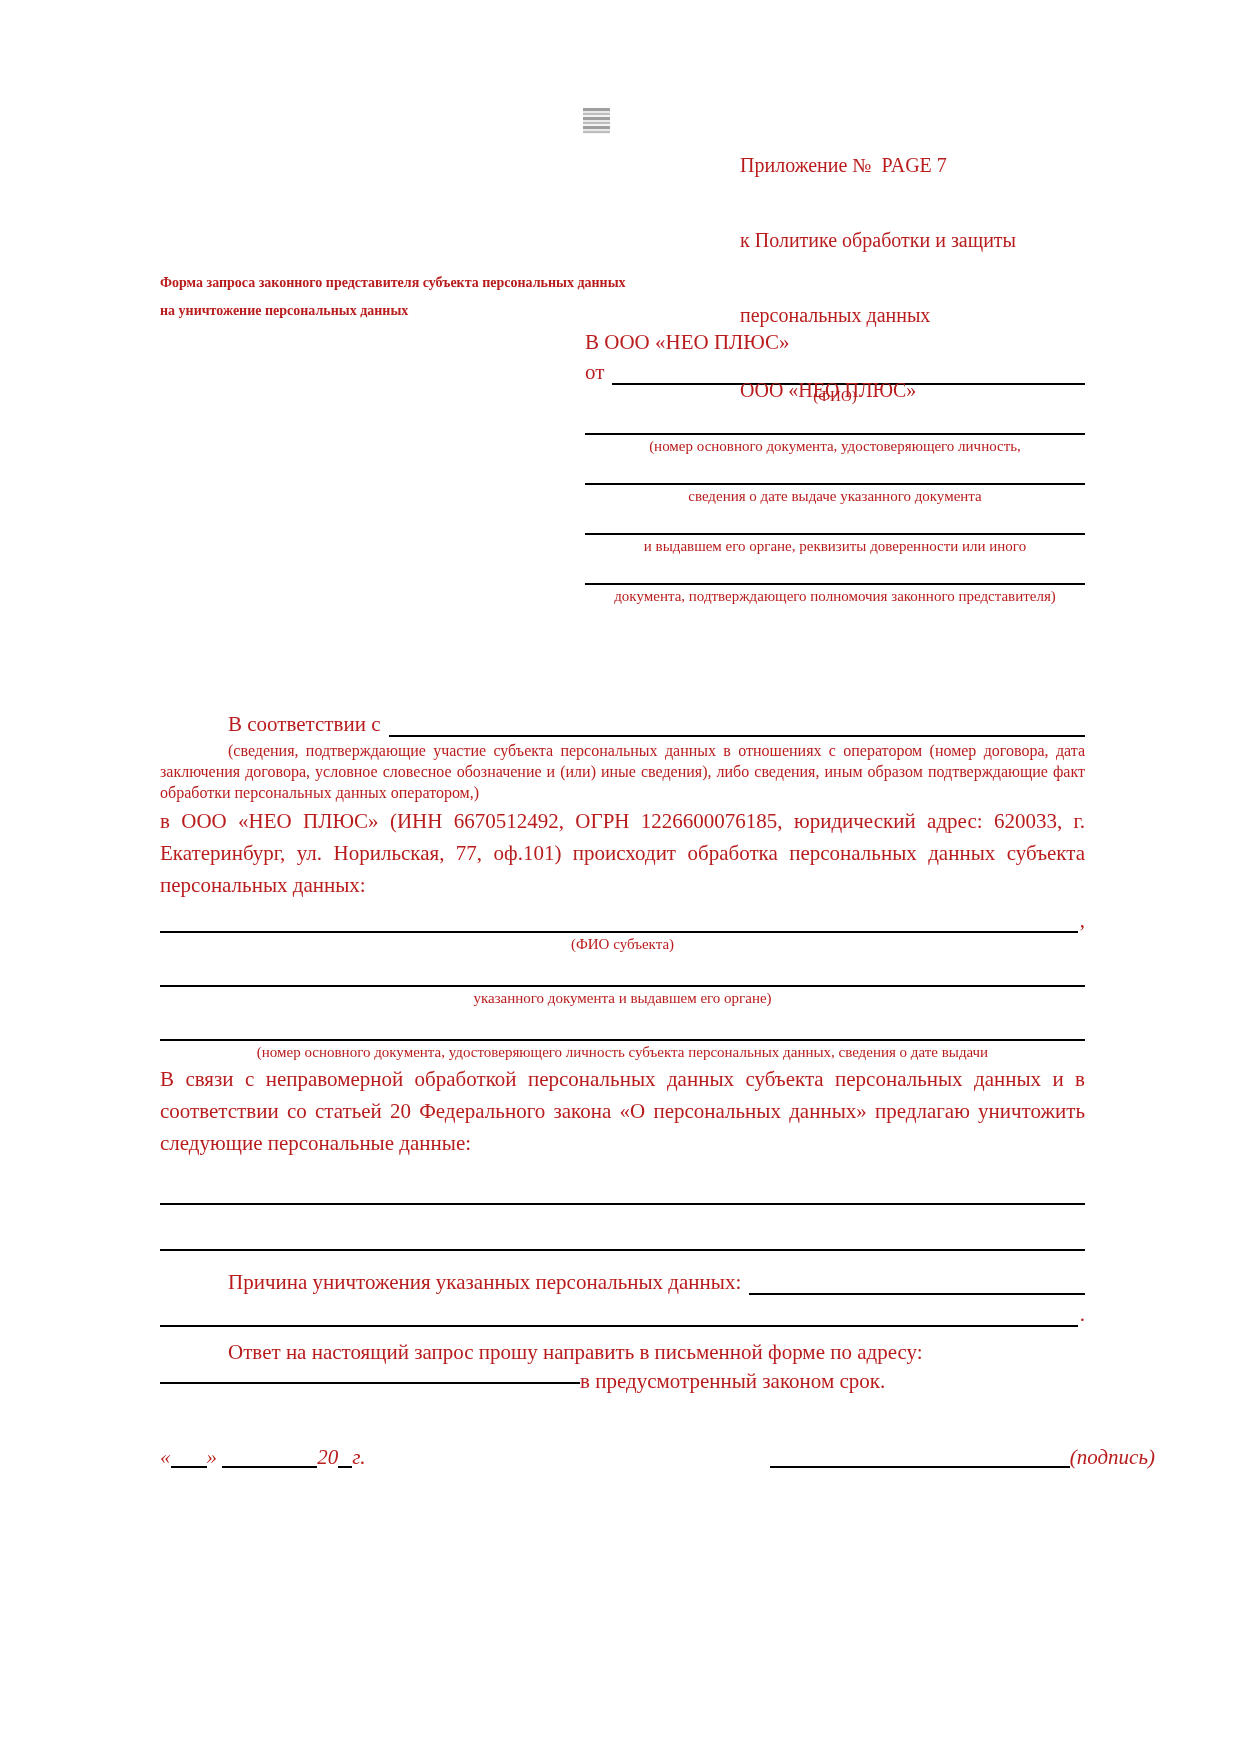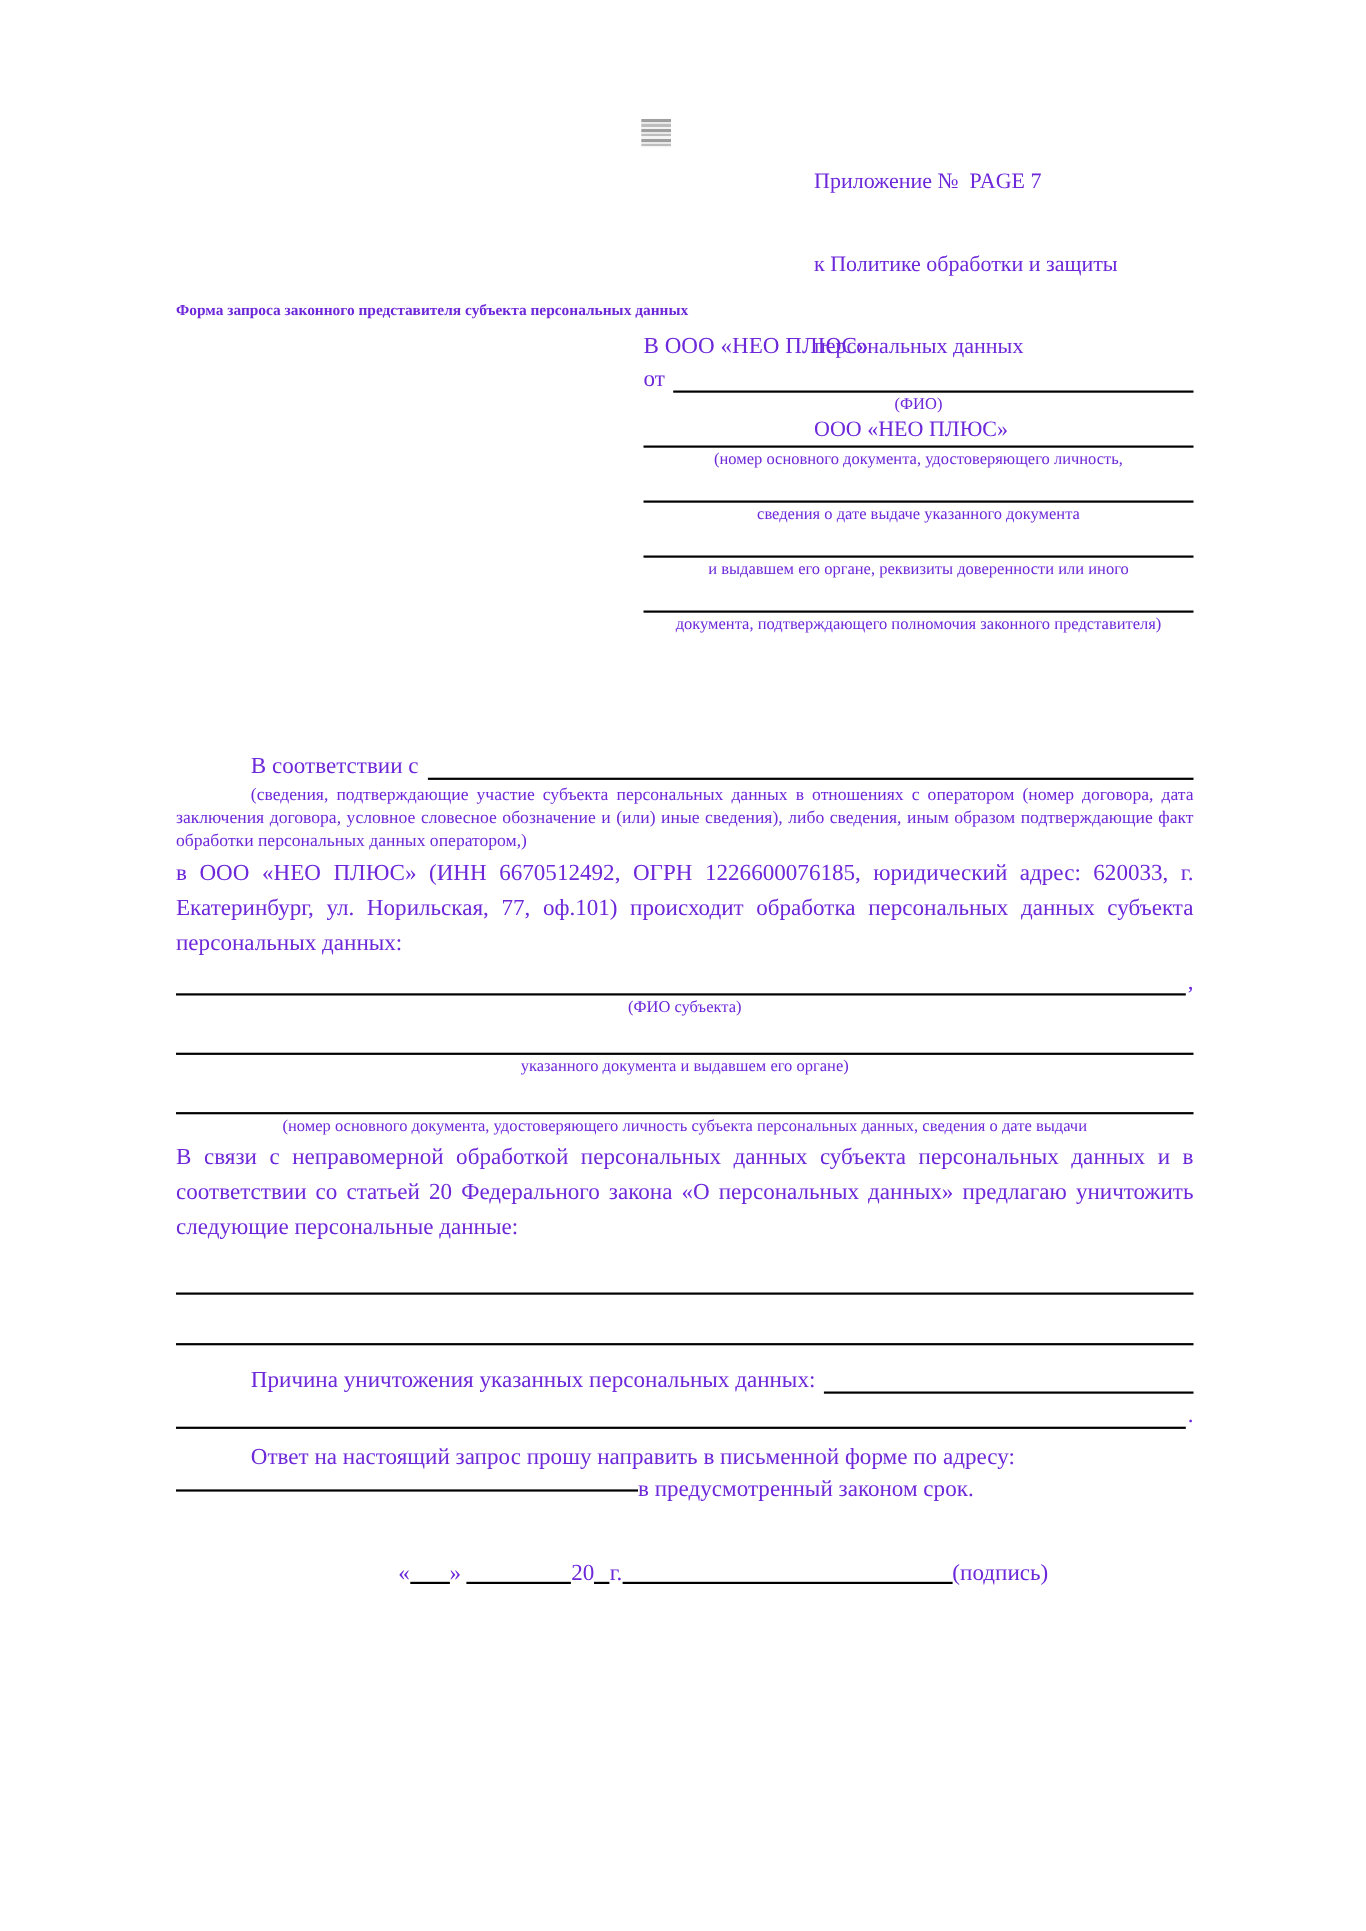--- a/index.html
+++ b/index.html
@@ -1,17 +1,17 @@
 <!DOCTYPE html>
 <html><head>
 <meta charset="utf-8">
 <style>
   html,body{margin:0;padding:0;background:#888;}
   .page{
-    width:1242px;height:1755px;background:#ffffff;color:#6d28d9;
+    width:1242px;height:1755px;background:#ffffff;color:#b91c1c;
     font-family:"Liberation Serif","DejaVu Serif",serif;
     position:relative;margin:0 auto;box-sizing:border-box;overflow:hidden;
   }
   .content{padding:0 157px 0 160px;}
 
   
   .header{position:relative;margin-top:103px;height:102px;}
   .artifact{
     position:absolute;left:423px;top:5px;width:27px;height:26px;
     background:repeating-linear-gradient(180deg,#9f9f9f 0 3px,#e9e9e9 3px 5px,#bdbdbd 5px 7px,#f4f4f4 7px 9px);
@@ -38,21 +38,21 @@
   .line-row .tail{margin-left:2px;}
   .pair-full{margin-top:14px;}
   .pair-full .fill-line{height:18px;border-bottom:2px solid #000;}
   .blank-line{height:22px;border-bottom:2px solid #000;margin-top:22px;}
   .reason-row{display:flex;align-items:flex-end;height:32px;margin-top:12px;padding-left:68px;font-size:21px;}
   .reply-lead{margin-top:10px;padding-left:68px;font-size:21px;line-height:30px;}
   .reply-row{display:flex;align-items:center;height:28px;font-size:21px;}
   .reply-row .fixed{flex:none;width:420px;margin-left:0;}
 
   
-  .footer{display:flex;justify-content:center;align-items:flex-end;margin-top:50px;font-size:21px;}
+  .footer{display:flex;justify-content:space-between;align-items:flex-end;margin-top:50px;font-size:21px;font-style:italic;}
   .bl{display:inline-block;border-bottom:2px solid #000;height:14px;vertical-align:-4px;}
   .w36{width:36px;}.w95{width:95px;}.w14{width:14px;}.w300{width:300px;}
   .sign-group{margin-right:-70px;}
 </style>
 </head>
 <body>
 
 <div class="page">
   <div class="content">
 
@@ -61,20 +61,21 @@
       <div class="header-text">
         <div>Приложение №  PAGE 7</div>
         <div>к Политике обработки и защиты</div>
         <div>персональных данных</div>
         <div>ООО «НЕО ПЛЮС»</div>
       </div>
     </div>
 
     <div class="title">
       <div>Форма запроса законного представителя субъекта персональных данных</div>
+      <div>на уничтожение персональных данных</div>
     </div>
 
     <div class="addr">
       <div class="addr-org">В ООО «НЕО ПЛЮС»</div>
       <div class="from-row">
         <span>от</span>
         <span class="fill"></span>
       </div>
       <div class="cap">(ФИО)</div>
 

